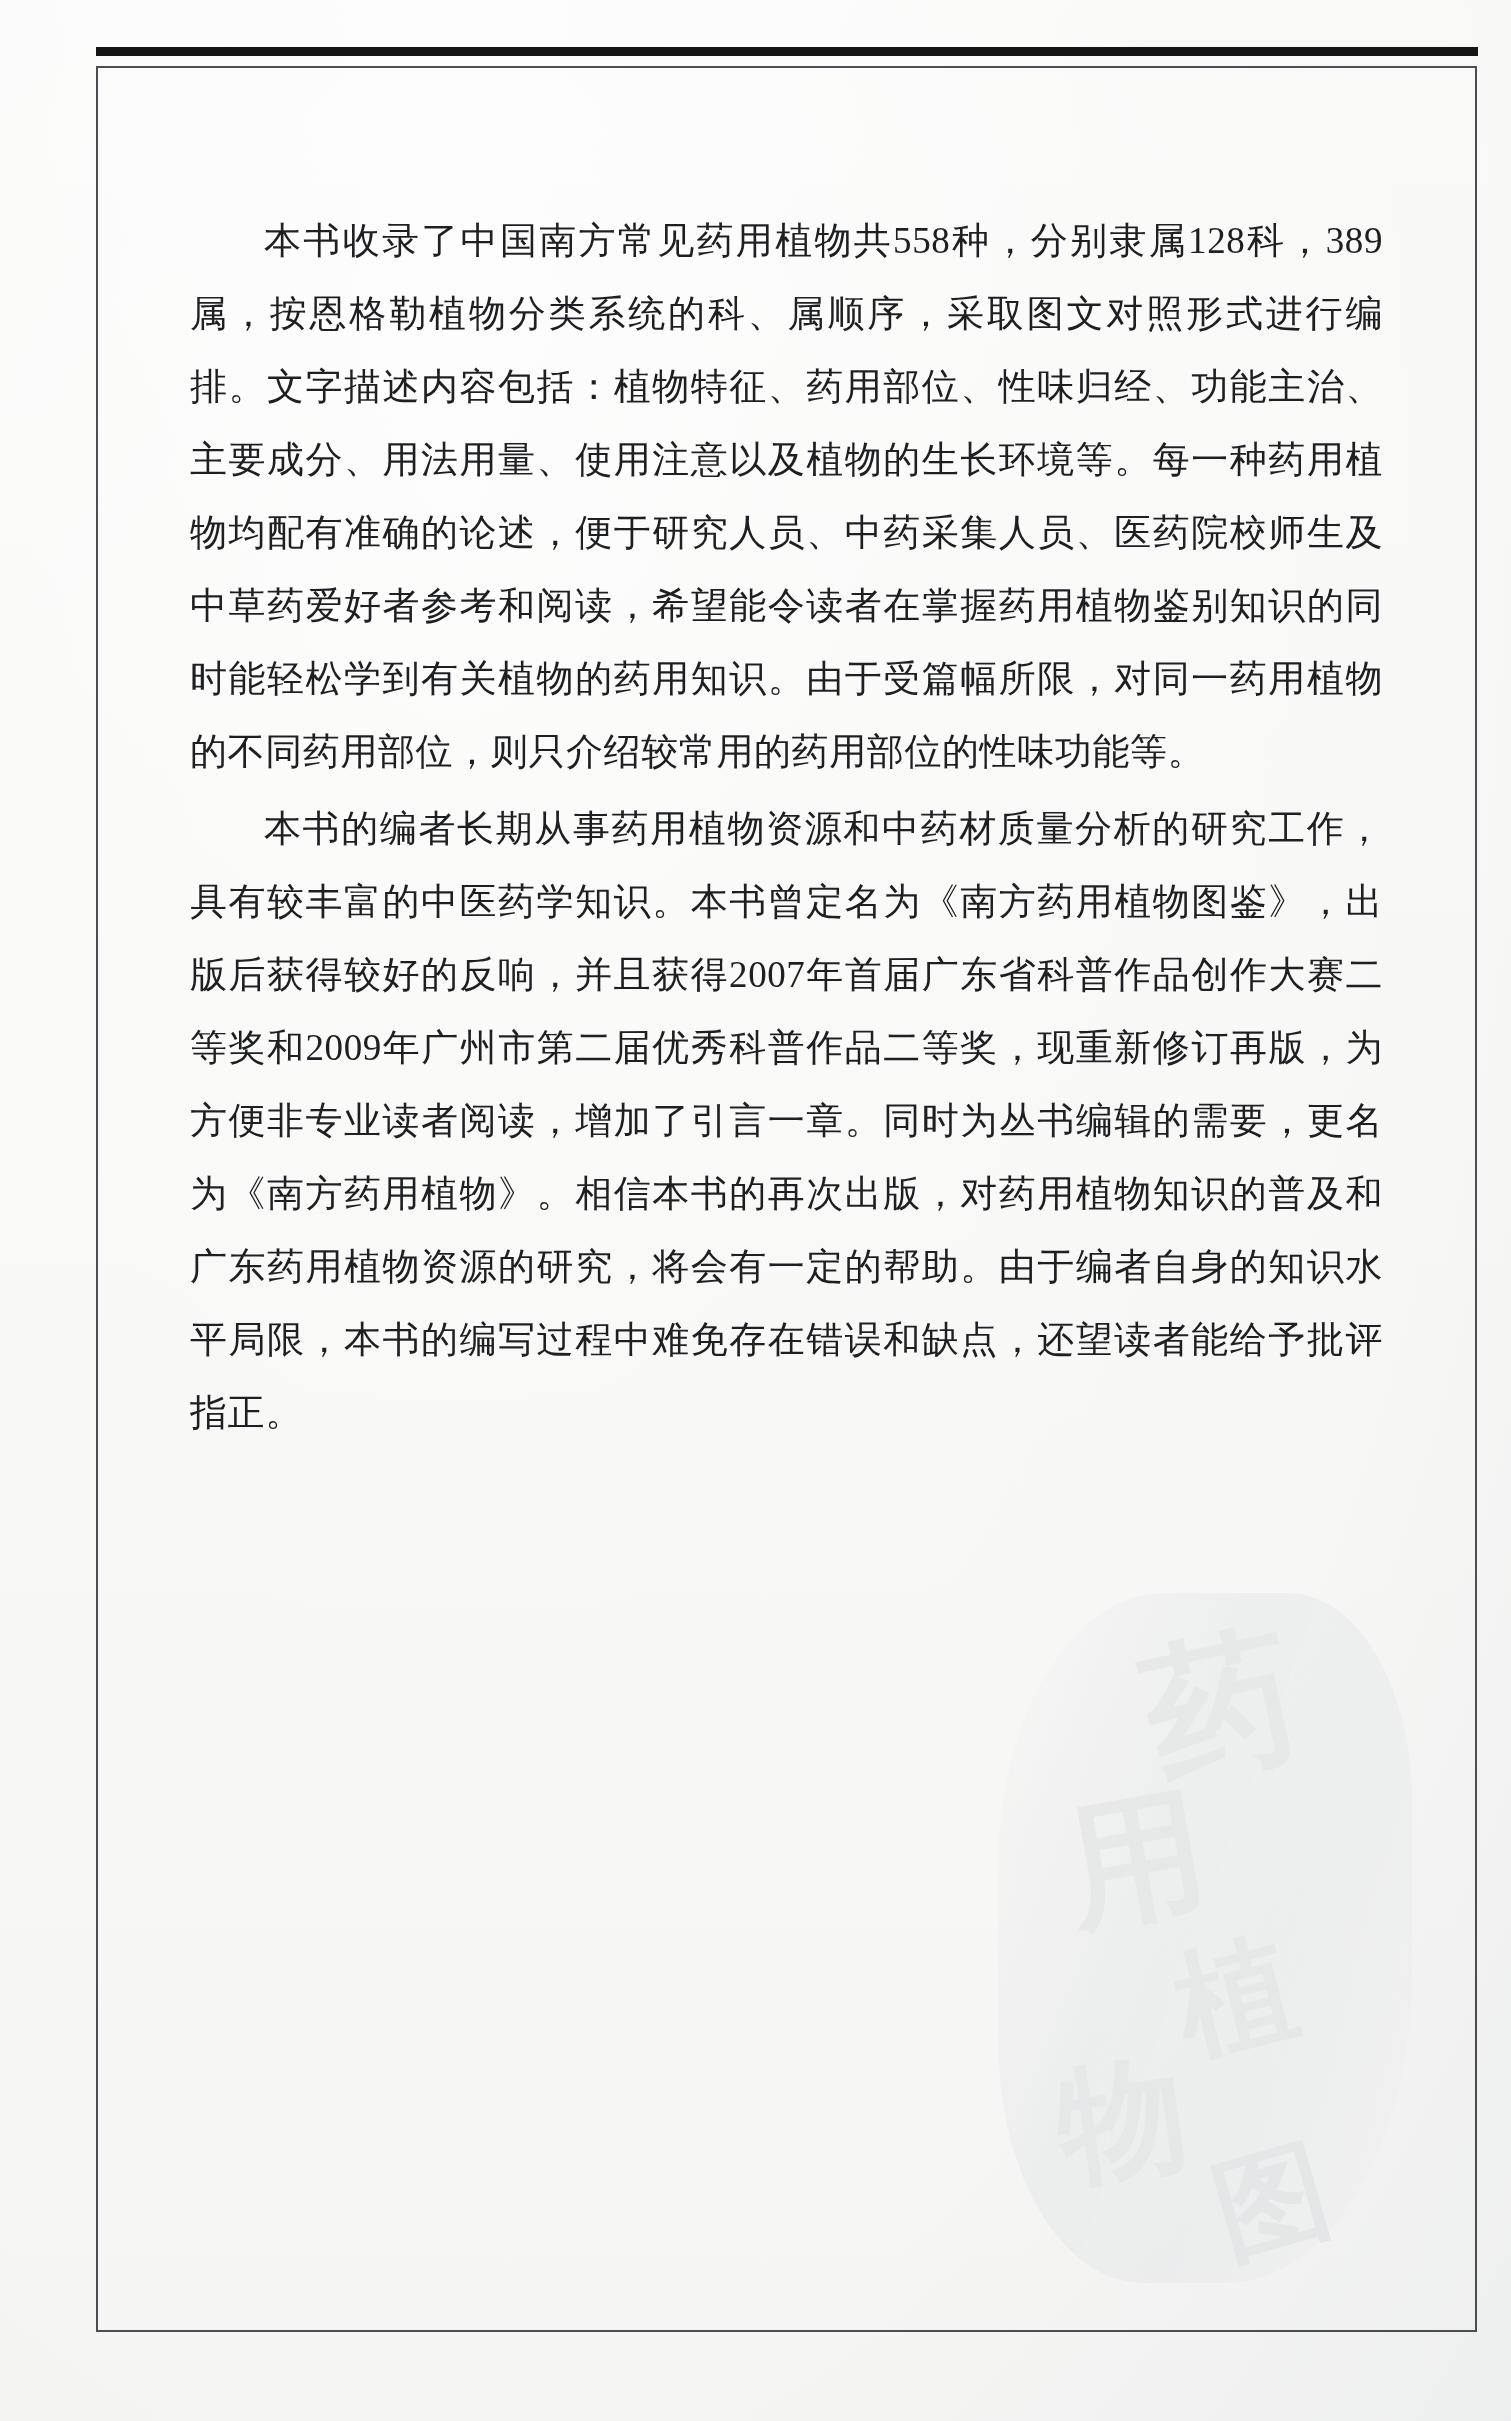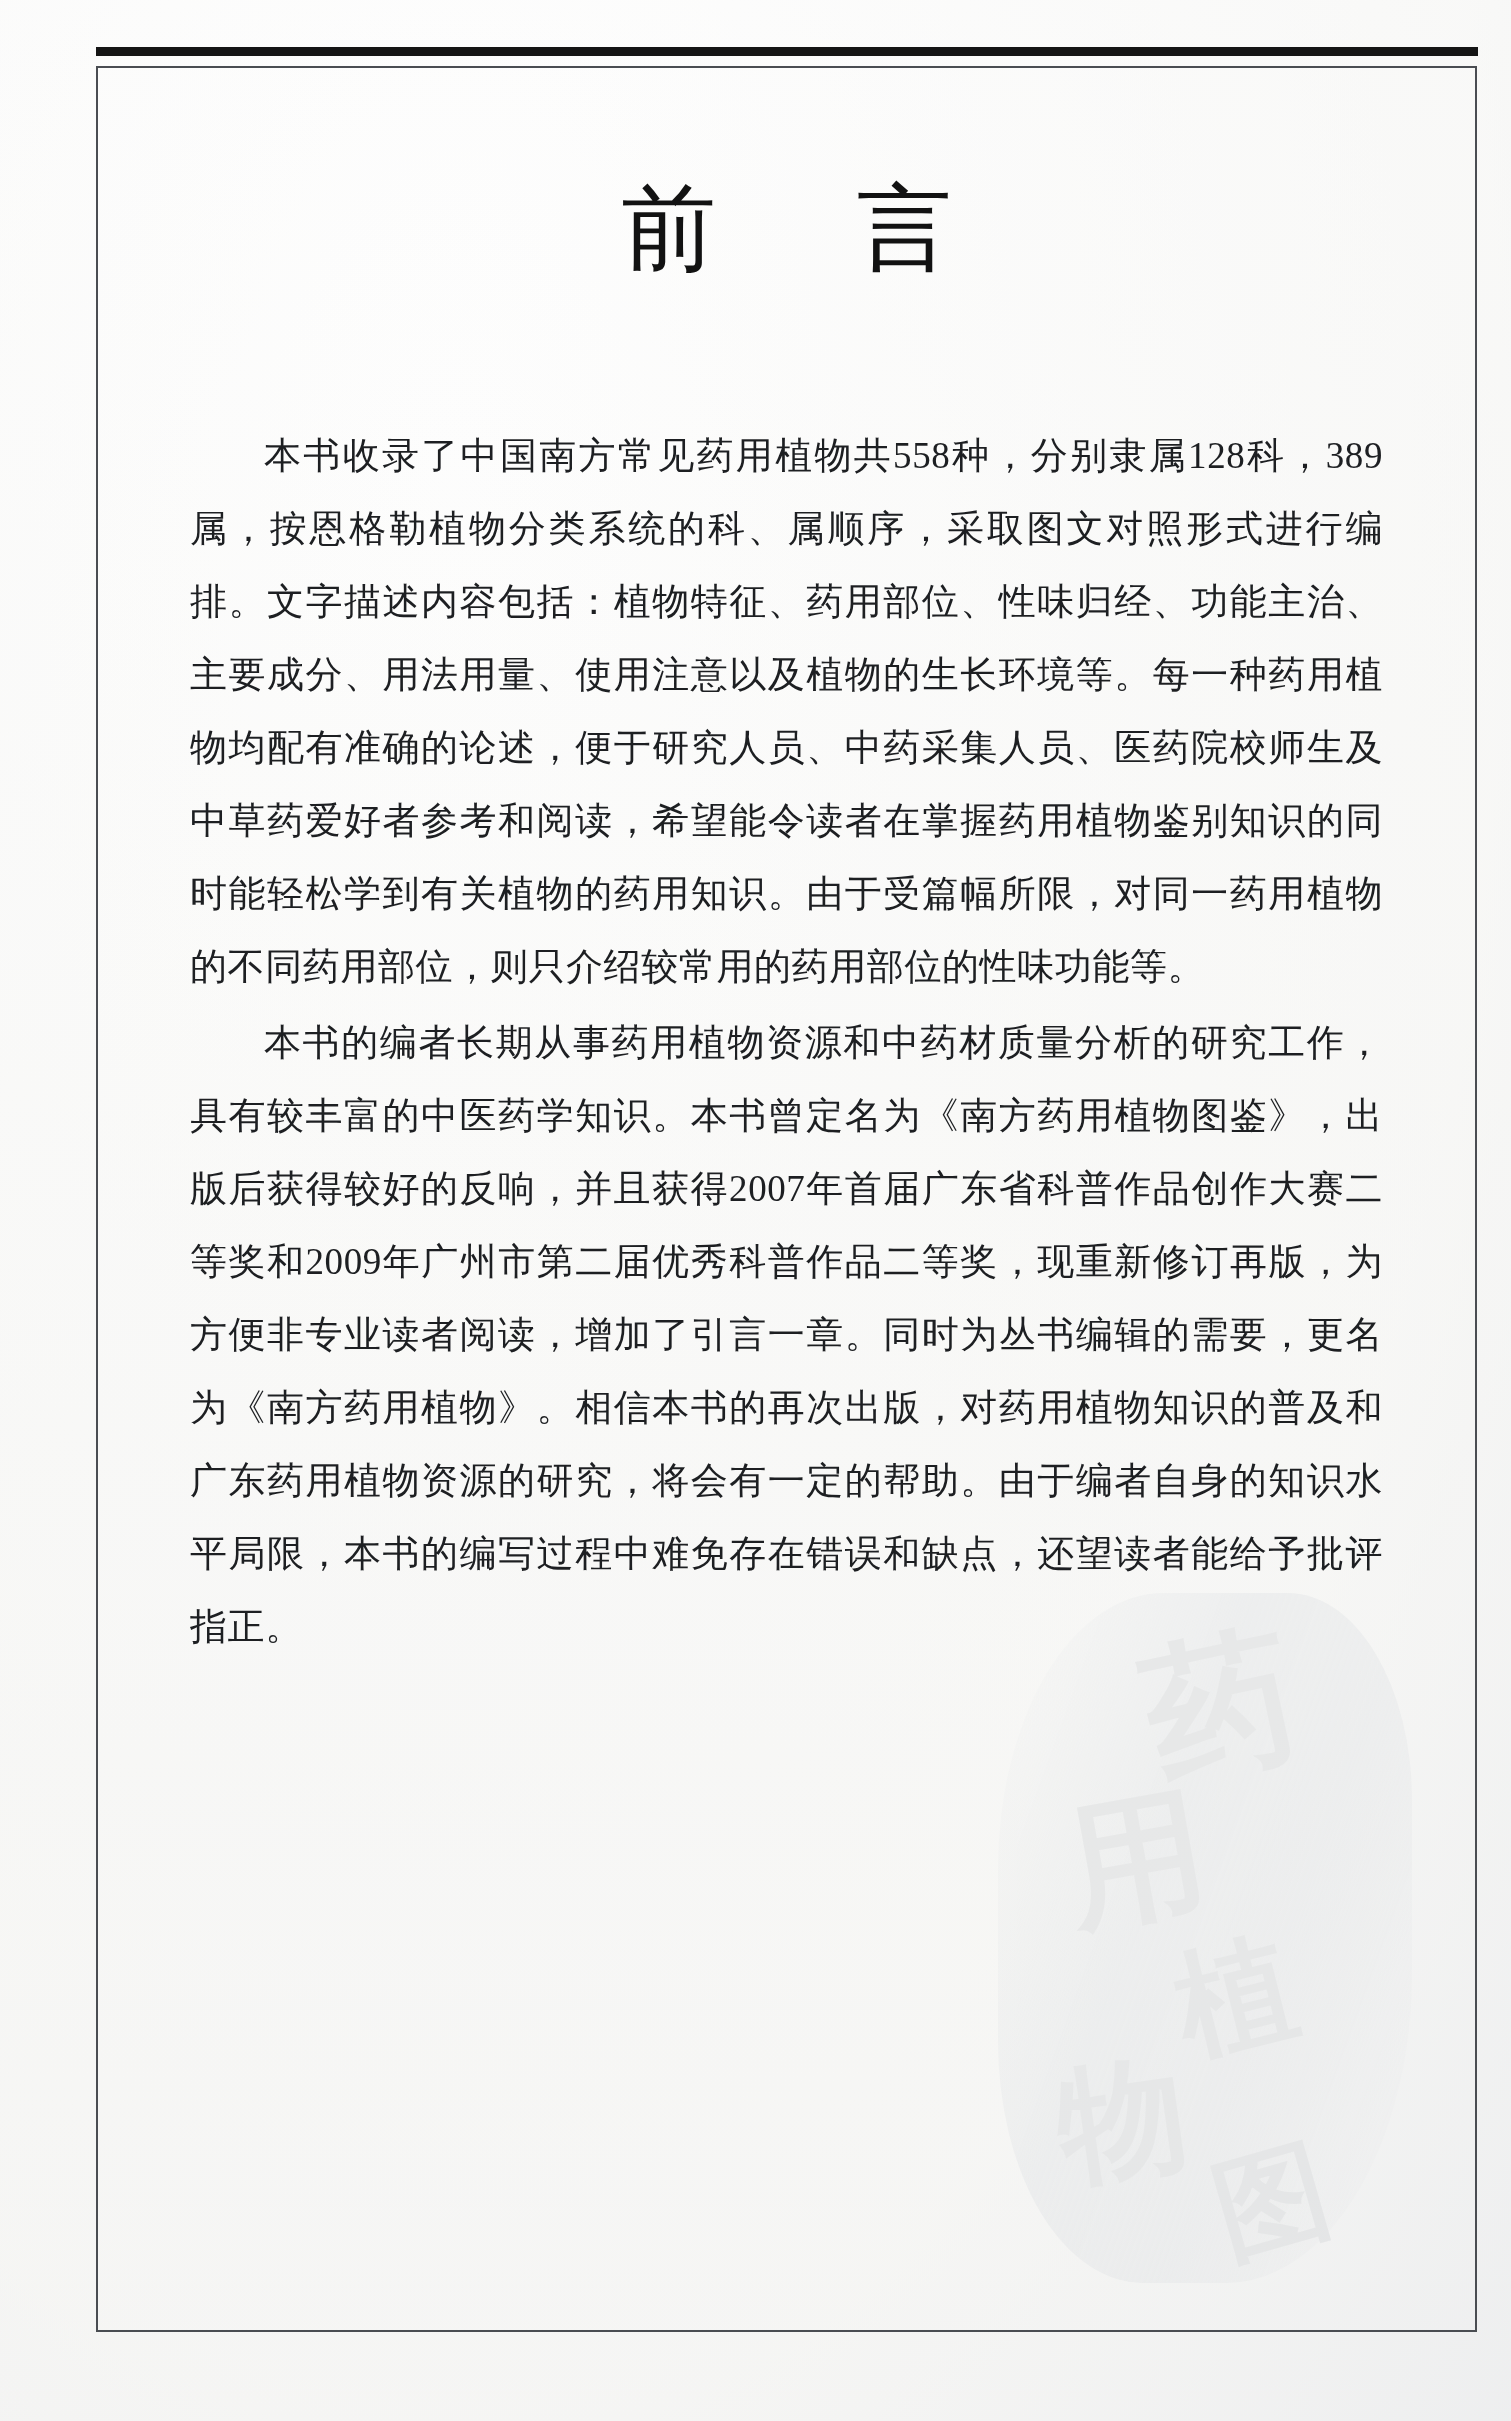--- a/index.html
+++ b/index.html
@@ -141,21 +141,20 @@
     <div class="wm-band"></div>
     <span class="wm-glyph wm-1">药</span>
     <span class="wm-glyph wm-2">用</span>
     <span class="wm-glyph wm-3">植</span>
     <span class="wm-glyph wm-4">物</span>
     <span class="wm-glyph wm-5">图</span>
   </div>
 
   <div id="content">
 
-    <h1 id="title">前 言</h1>
 
     <div id="body-text">
       <p class="para">本书收录了中国南方常见药用植物共558种，分别隶属128科，389属，按恩格勒植物分类系统的科、属顺序，采取图文对照形式进行编排。文字描述内容包括：植物特征、药用部位、性味归经、功能主治、主要成分、用法用量、使用注意以及植物的生长环境等。每一种药用植物均配有准确的论述，便于研究人员、中药采集人员、医药院校师生及中草药爱好者参考和阅读，希望能令读者在掌握药用植物鉴别知识的同时能轻松学到有关植物的药用知识。由于受篇幅所限，对同一药用植物的不同药用部位，则只介绍较常用的药用部位的性味功能等。</p>
       <p class="para">本书的编者长期从事药用植物资源和中药材质量分析的研究工作，具有较丰富的中医药学知识。本书曾定名为《南方药用植物图鉴》，出版后获得较好的反响，并且获得2007年首届广东省科普作品创作大赛二等奖和2009年广州市第二届优秀科普作品二等奖，现重新修订再版，为方便非专业读者阅读，增加了引言一章。同时为丛书编辑的需要，更名为《南方药用植物》。相信本书的再次出版，对药用植物知识的普及和广东药用植物资源的研究，将会有一定的帮助。由于编者自身的知识水平局限，本书的编写过程中难免存在错误和缺点，还望读者能给予批评指正。</p>
     </div>
 
   </div>
 
 </div>
 

